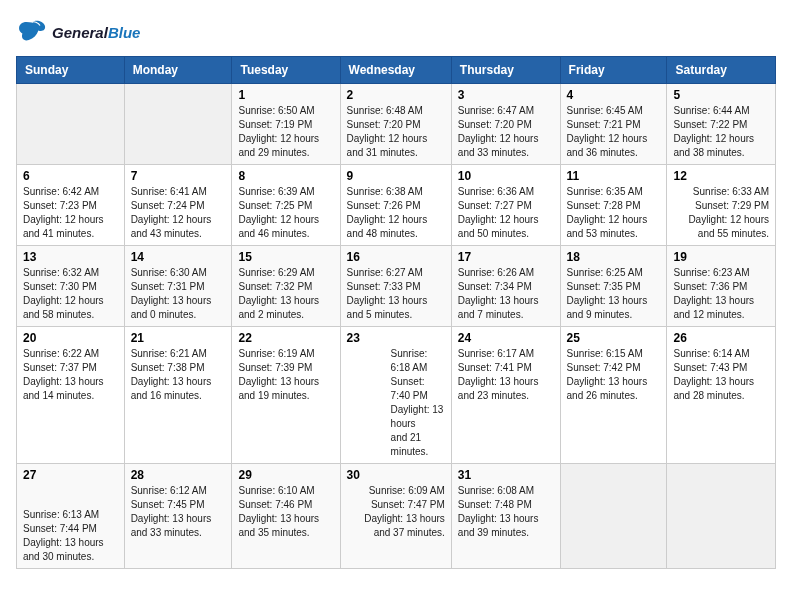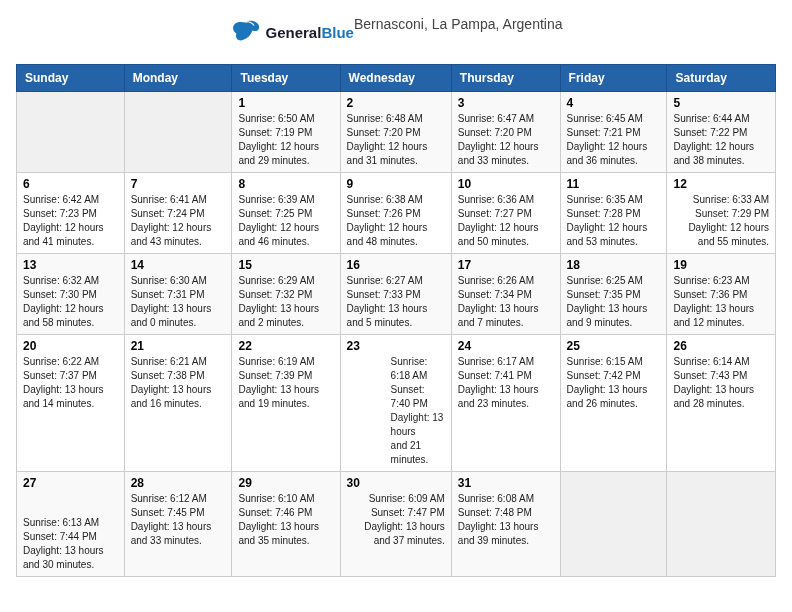--- a/index.html
+++ b/index.html
@@ -5,23 +5,24 @@
     * { box-sizing: border-box; margin: 0; padding: 0; }
     body {
       font-family: Arial, sans-serif;
       background: #fff;
       width: 792px;
       min-height: 612px;
       padding: 16px;
     }
     .header {
       display: flex;
-      justify-content: center;
+      justify-content: space-between;
       align-items: flex-start;
-      margin-bottom: 16px;
+      margin-bottom: 8px;
+      font-style: italic;
     }
     .logo {
       display: flex;
       align-items: center;
       gap: 4px;
     }
     .logo-bird {
       width: 32px;
       height: 32px;
     }
@@ -87,21 +88,20 @@
   <div class="logo">
     <svg class="logo-bird" viewBox="0 0 40 40">
       <path d="M20 8 C24 4, 34 6, 36 12 C38 18, 32 20, 28 18 C26 24, 22 28, 16 30 C10 32, 6 28, 8 22 C4 20, 2 14, 6 10 C10 6, 16 8, 20 8Z" fill="#1a75bb"></path>
       <path d="M20 8 C22 6, 28 8, 30 12" stroke="#fff" stroke-width="1.5" fill="none"></path>
     </svg>
     <div>
       <div style="font-size:15px;font-weight:bold;color:#1a1a2e;">General<span style="color:#1a75bb;">Blue</span></div>
     </div>
   </div>
   <div class="title-block">
-    <div class="location">Bernasconi, La Pampa, Argentina</div>
   </div>
 </div>
 
 <table>
   <thead>
     <tr id="dow-header">
         <th>Sunday</th>
         <th>Monday</th>
         <th>Tuesday</th>
         <th>Wednesday</th>

